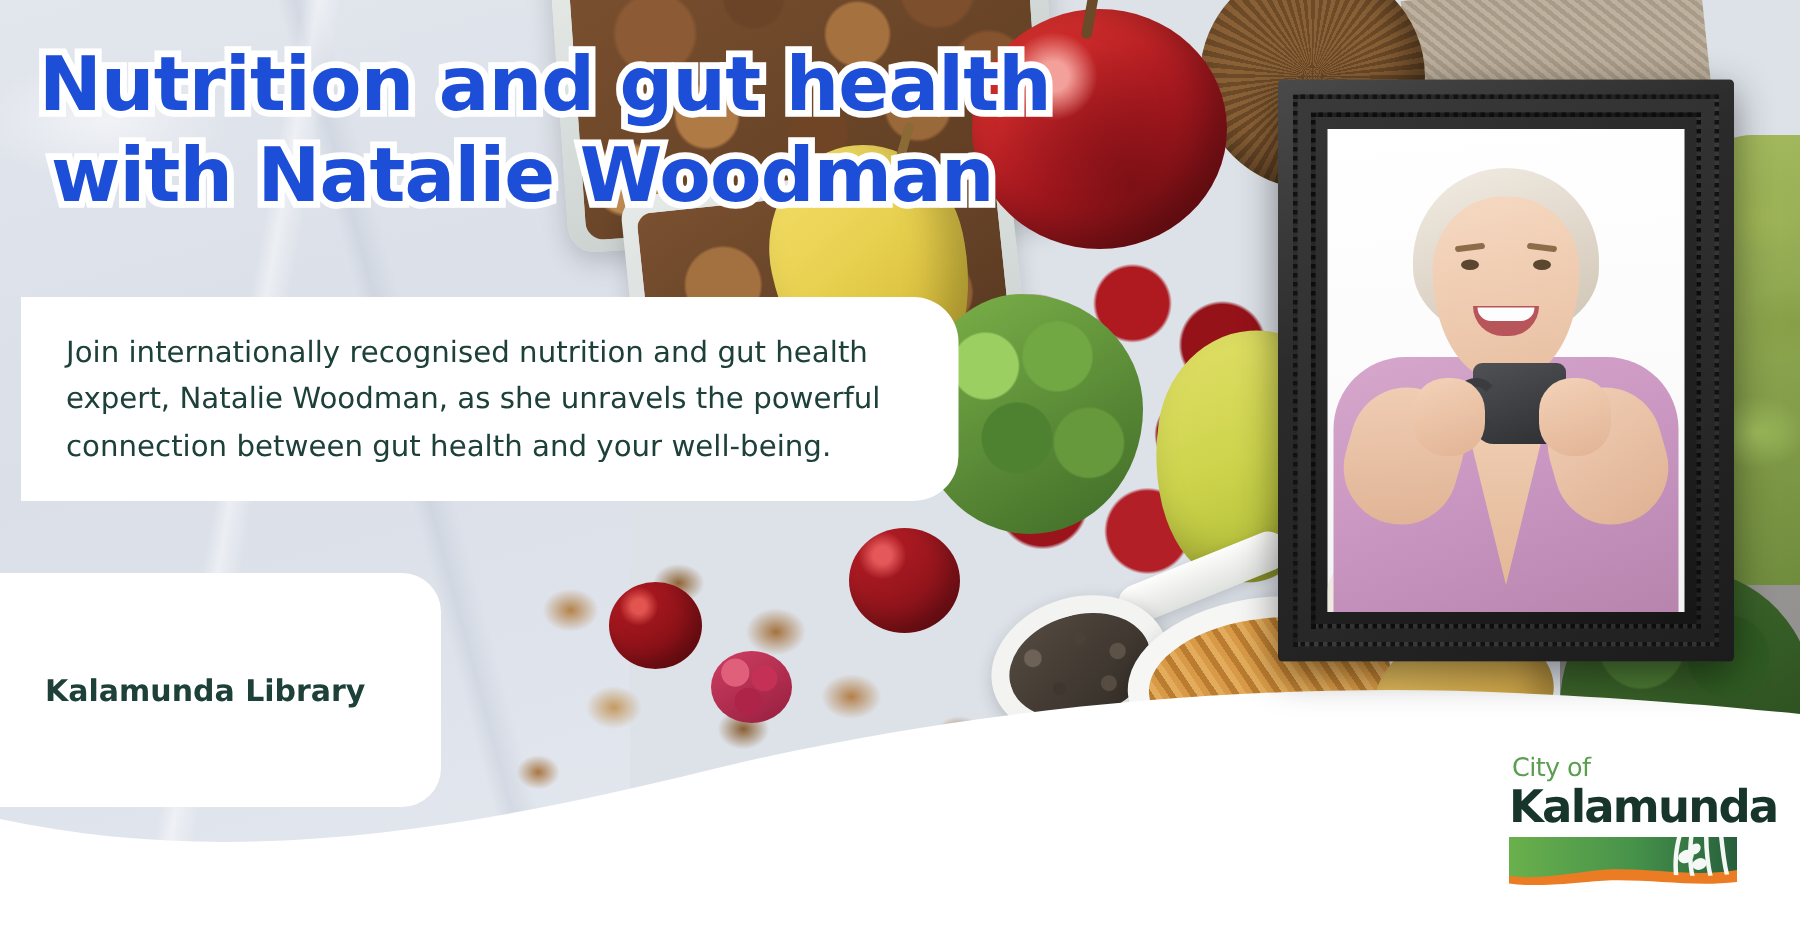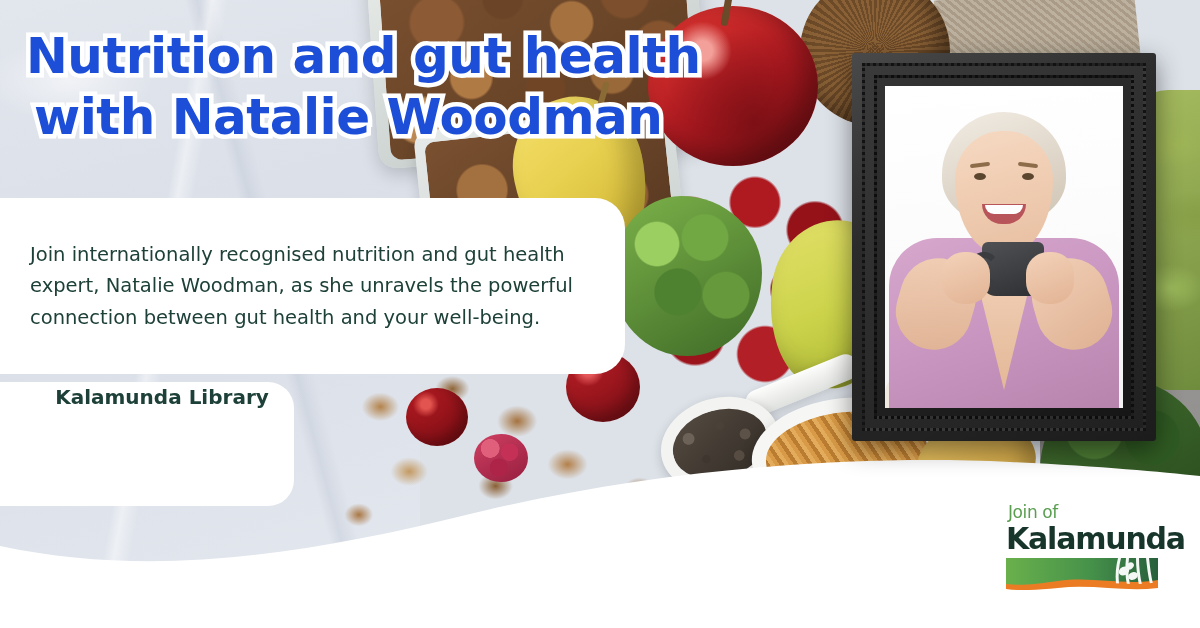--- a/index.html
+++ b/index.html
@@ -319,46 +319,46 @@
     -webkit-text-stroke: 9px #ffffff;
     paint-order: stroke fill;
     white-space: nowrap;
   }
   .title-line-1 { font-size: 50px; }
   .title-line-2 { font-size: 50px; margin-top: 8px; margin-left: 8px; }
 
   
   .body-panel {
     position: absolute;
-    left: 0; top: 198px;
-    width: 625px; height: 176px;
+    left: 14px; top: 198px;
+    width: 625px; height: 136px;
     background: #ffffff;
     border-radius: 0 30px 30px 0;
     z-index: 10;
     display: flex;
     align-items: center;
   }
   .body-text {
     padding: 0 34px 0 30px;
     color: #1d4038;
     font-family: "DejaVu Sans", sans-serif;
     font-size: 19.5px;
     line-height: 1.62;
   }
 
   
   .details-panel {
     position: absolute;
     left: 0; top: 382px;
-    width: 294px; height: 124px;
+    width: 294px; height: 156px;
     background: #ffffff;
     border-radius: 0 26px 26px 0;
     z-index: 10;
     display: flex;
-    flex-direction: row;
+    flex-direction: column;
     justify-content: center;
     padding-left: 30px;
   }
   .details-venue {
     color: #1d4038;
     font-family: "DejaVu Sans", sans-serif;
     font-weight: bold;
     font-size: 20px;
     line-height: 1.5;
   }
@@ -591,21 +591,21 @@
           <div class="p-smile"></div>
           <div class="p-mug"></div>
           <div class="p-hand-l"></div>
           <div class="p-hand-r"></div>
         </div>
       </div>
     </div>
   </div>
 
   <div class="logo">
-    <div class="logo-cityof">Join of</div>
+    <div class="logo-cityof">City of</div>
     <div class="logo-kalamunda">Kalamunda</div>
     <div class="logo-band">
       <svg viewBox="0 0 152 32" width="152" height="32">
         <defs>
           <linearGradient id="bandGrad" x1="0" y1="0" x2="1" y2="0">
             <stop offset="0%" stop-color="#6ab04c"></stop>
             <stop offset="55%" stop-color="#46924a"></stop>
             <stop offset="100%" stop-color="#275f3c"></stop>
           </linearGradient>
           <clipPath id="bandClip">

